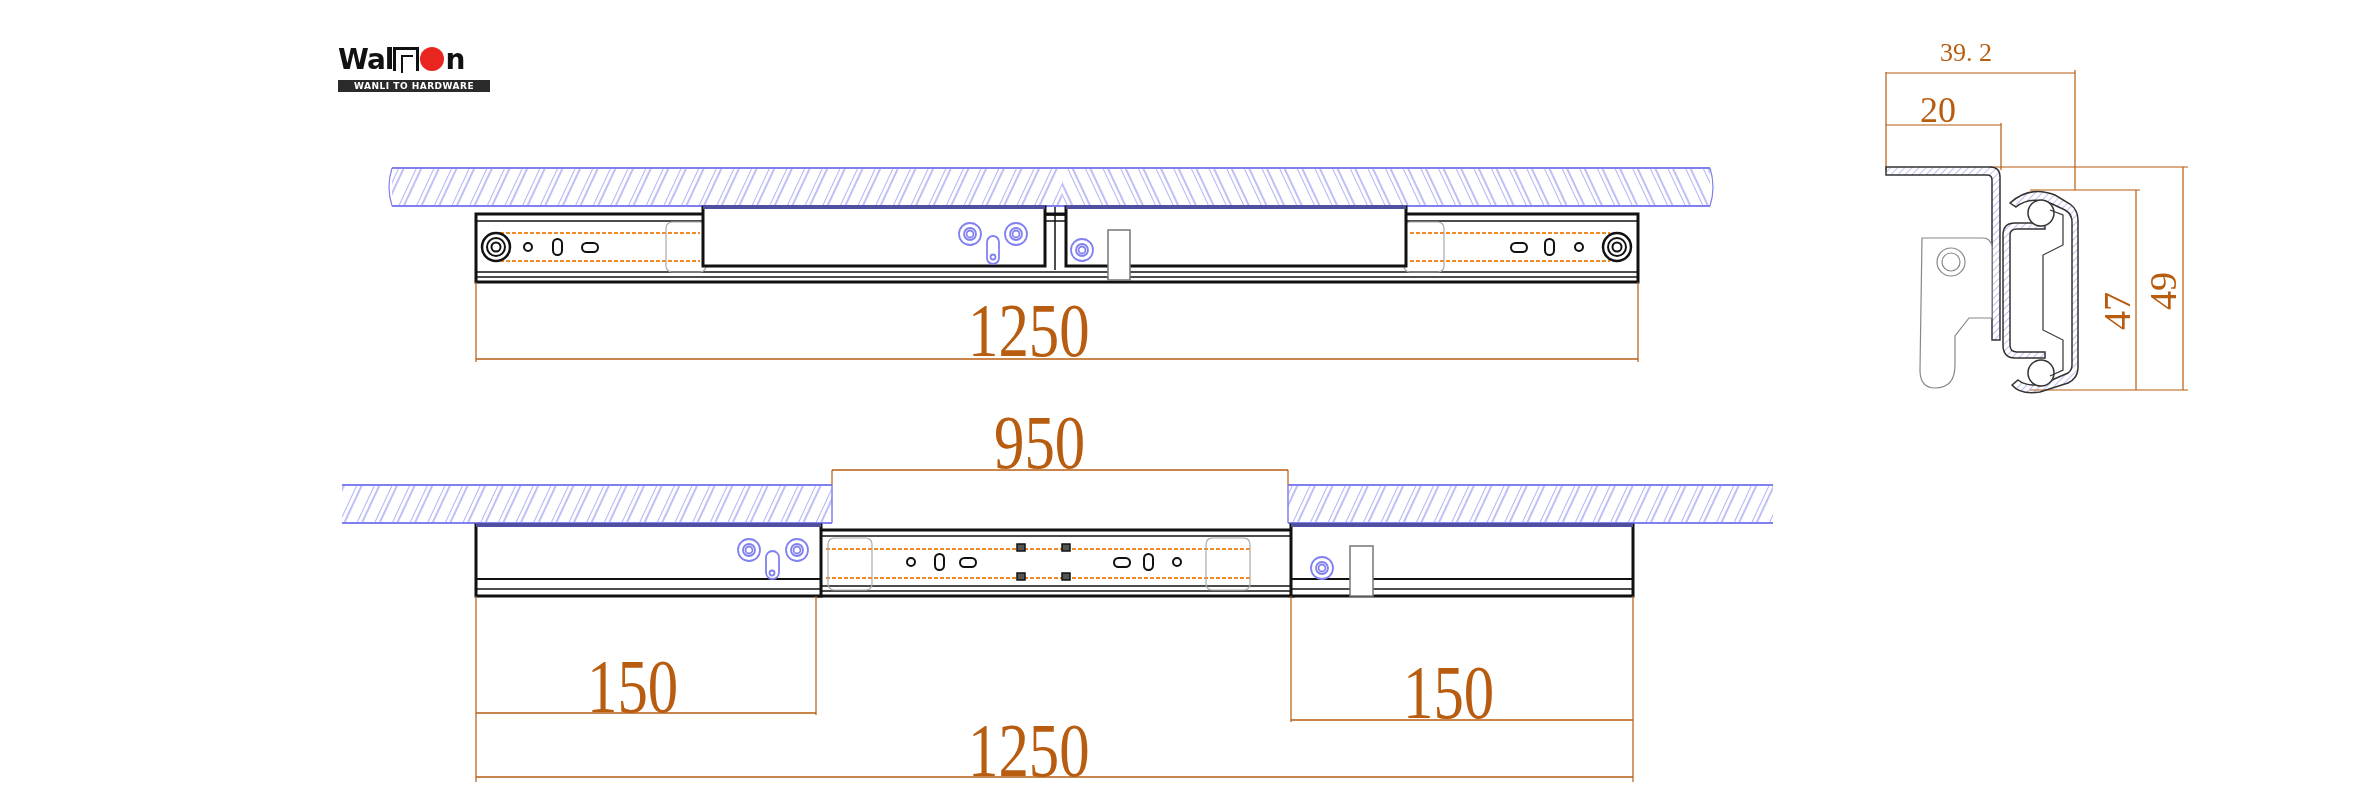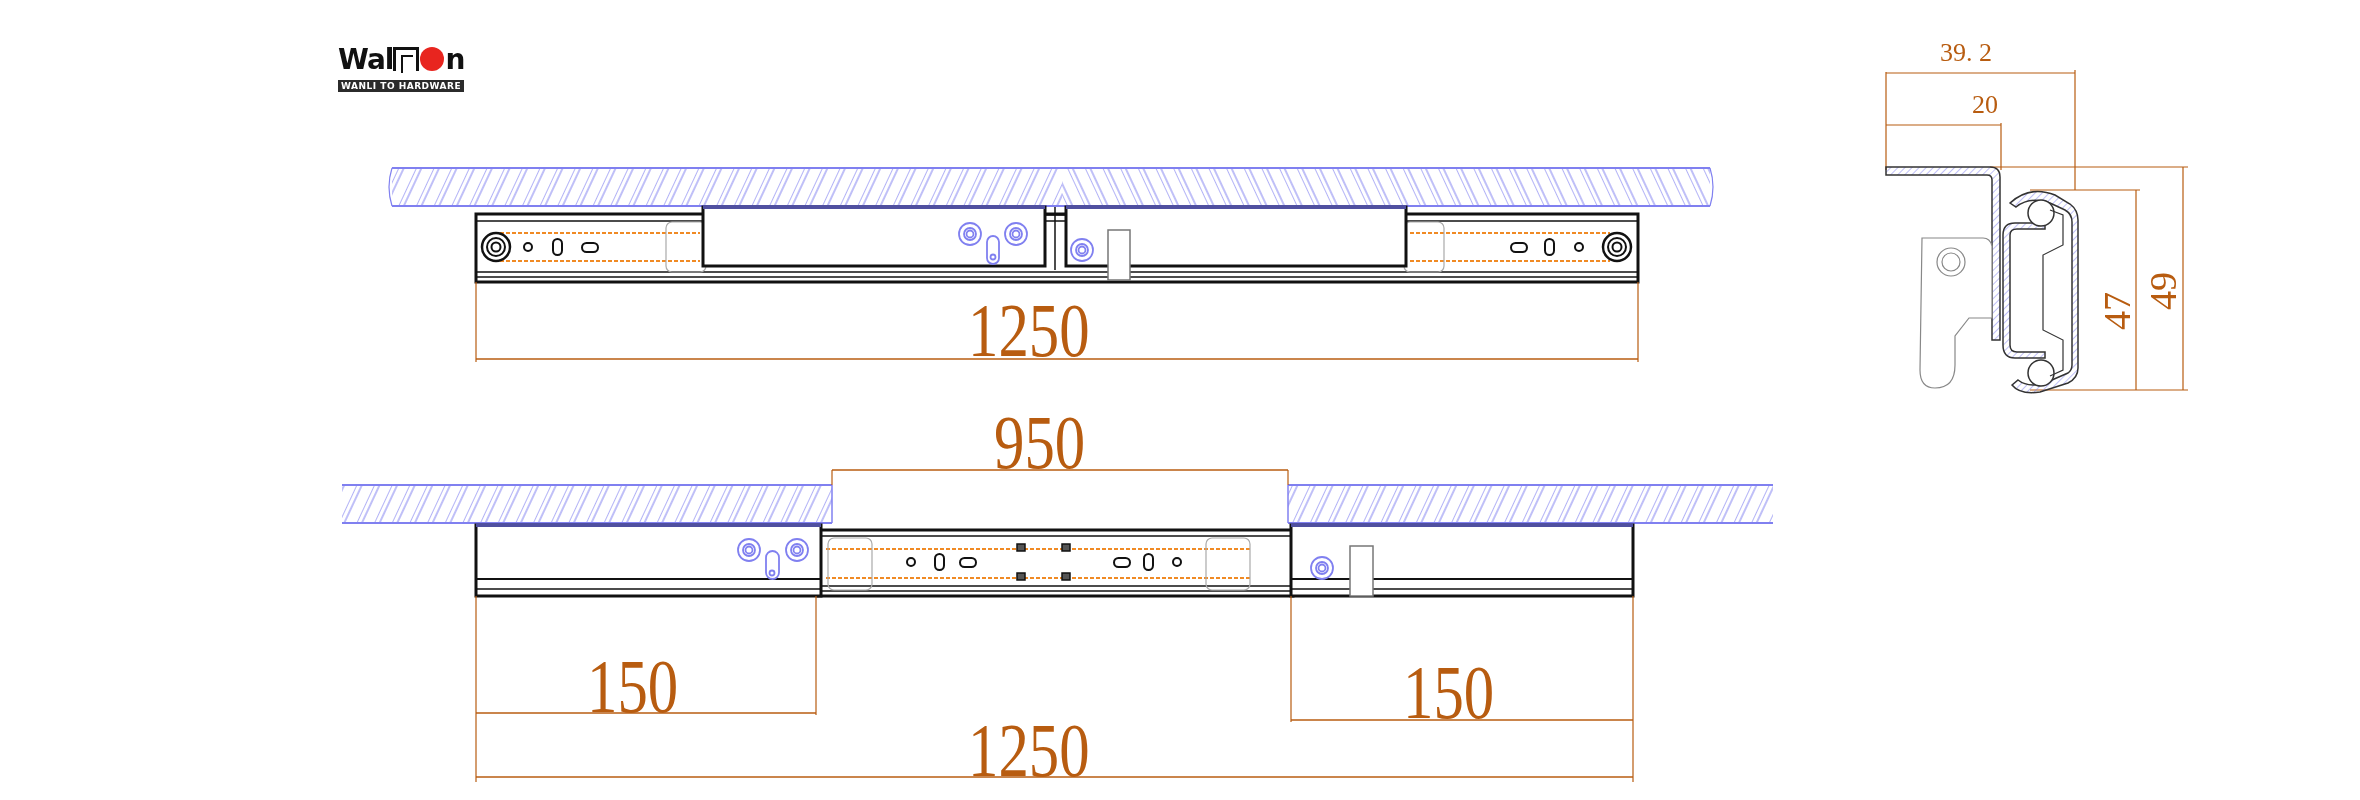--- a/index.html
+++ b/index.html
@@ -2,21 +2,21 @@
 <html><head>
 <meta charset="utf-8">
 <style>
   html, body { margin: 0; padding: 0; background: #ffffff; }
   body { width: 2360px; height: 800px; position: relative; overflow: hidden; font-family: "Liberation Serif", serif; }
   .logo { position: absolute; left: 338px; top: 40px; width: 160px; height: 54px; }
   .logo-word { position: absolute; left: 0; top: 0; font-family: "DejaVu Sans", sans-serif; font-weight: bold; font-size: 28px; color: #111; letter-spacing: -1px; line-height: 40px; }
   .logo-dot { display: inline-block; width: 24px; height: 24px; border-radius: 50%; background: #e8251f; vertical-align: -2px; margin: 0 1px; }
   .logo-maze { display: inline-block; width: 26px; height: 24px; border: 3px solid #111; border-bottom: none; box-sizing: border-box; vertical-align: -2px; position: relative; }
   .logo-maze::after { content: ""; position: absolute; left: 5px; top: 5px; width: 10px; height: 16px; border: 2px solid #111; border-bottom: none; border-right: none; }
-  .logo-sub { position: absolute; left: 0; top: 40px; background: #2b2b2b; color: #fff; font-family: "DejaVu Sans", sans-serif; font-size: 9px; font-weight: bold; letter-spacing: 0.5px; padding: 1px 3px; white-space: nowrap; }
+  .logo-sub { position: absolute; left: 0; top: 40px; background: #2b2b2b; color: #fff; font-family: "DejaVu Sans", sans-serif; font-size: 9px; font-weight: bold; letter-spacing: 0.5px; padding: 1px 16px; white-space: nowrap; }
   svg.drawing { position: absolute; left: 0; top: 0; }
   .dim-html { position: absolute; font-family: "Liberation Serif", serif; color: #b85c10; line-height: 1; transform-origin: 0 0; }
 </style>
 </head>
 <body>
 
 <div class="logo">
   <div class="logo-word"><span>Wal</span><span class="logo-maze"></span><span class="logo-dot"></span><span>n</span></div>
   <div class="logo-sub">WANLI TO HARDWARE</div>
 </div>
@@ -218,15 +218,15 @@
     <path d="M2050 210 L2063 215 L2063 245 L2043 255 L2043 330 L2063 340 L2063 370 L2050 376" fill="none" stroke="#333" stroke-width="1.2"></path>
   </g>
 </svg>
 
 <div class="dim-html" style="left:968px; top:292px; font-size:76px; transform: scaleX(0.8);">1250</div>
 <div class="dim-html" style="left:994px; top:404px; font-size:76px; transform: scaleX(0.8);">950</div>
 <div class="dim-html" style="left:587px; top:648px; font-size:76px; transform: scaleX(0.8);">150</div>
 <div class="dim-html" style="left:1403px; top:654px; font-size:76px; transform: scaleX(0.8);">150</div>
 <div class="dim-html" style="left:968px; top:712px; font-size:76px; transform: scaleX(0.8);">1250</div>
 <div class="dim-html" style="left:1940px; top:40px; font-size:26px;">39. 2</div>
-<div class="dim-html" style="left:1972px; top:92px; font-size:26px;">20</div>
+<div class="dim-html" style="left:1920px; top:92px; font-size:36px;">20</div>
 <div class="dim-html" style="left:2098px; top:330px; font-size:38px; transform: rotate(-90deg);">47</div>
 <div class="dim-html" style="left:2144px; top:310px; font-size:38px; transform: rotate(-90deg);">49</div>
 
 </body></html>

